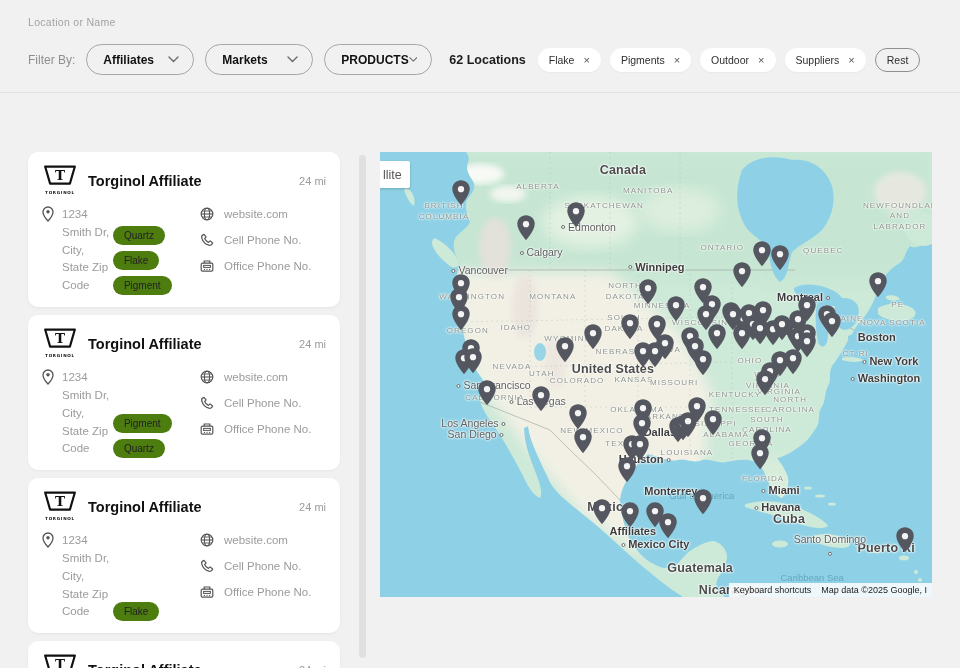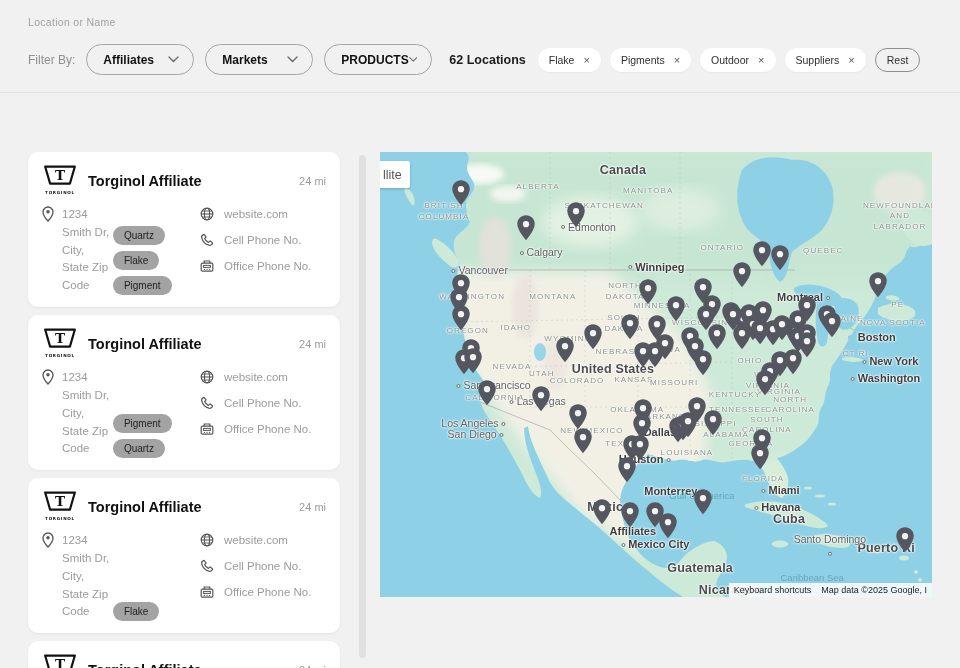--- a/index.html
+++ b/index.html
@@ -38,21 +38,21 @@
   .card { background:#fff; border-radius:10px; padding:12px 14px 12px 14px; margin-bottom:8px;
           box-shadow:0 1px 3px rgba(0,0,0,.05); }
   .card-head { display:flex; align-items:center; }
   .card-title { font-size:14.5px; font-weight:bold; margin-left:10px; color:#111;text-align:right; }
   .card-dist { margin-left:auto; font-size:11px; color:#9b9b9b; }
   .card-body { display:flex; margin-top:9px; }
   .col-l { width:158px; display:flex; flex-direction:row; min-height:82px; }
   .addr-row { display:flex; }
   .addr { font-size:11.5px; color:#9b9b9b; line-height:1.55; margin-left:8px; }
   .tags { margin-top:auto; padding-top:10px; display:flex; flex-wrap:wrap; gap:6px; width:150px; }
-  .tag { background:#a3a3a3; border-radius:11px; padding:4px 11px; font-size:10px; color:#222; white-space:nowrap; }
+  .tag { background:#4d7c0f; border-radius:11px; padding:4px 11px; font-size:10px; color:#222; white-space:nowrap; }
   .col-r { flex:1; display:flex; flex-direction:column; gap:12px; padding-top:1px; }
   .c-row { display:flex; align-items:center; cursor:pointer; }
   .c-row span { font-size:11.5px; color:#9b9b9b; margin-left:10px; }
   .ic { flex:none; }
 
   
   .vscroll { position:absolute; left:359px; top:155px; width:7px; height:503px; background:#e0e0e0; border-radius:4px; }
 
   
   .map { position:absolute; left:380px; top:152px; width:552px; height:445px; overflow:hidden; background:#8ed1e6; }

